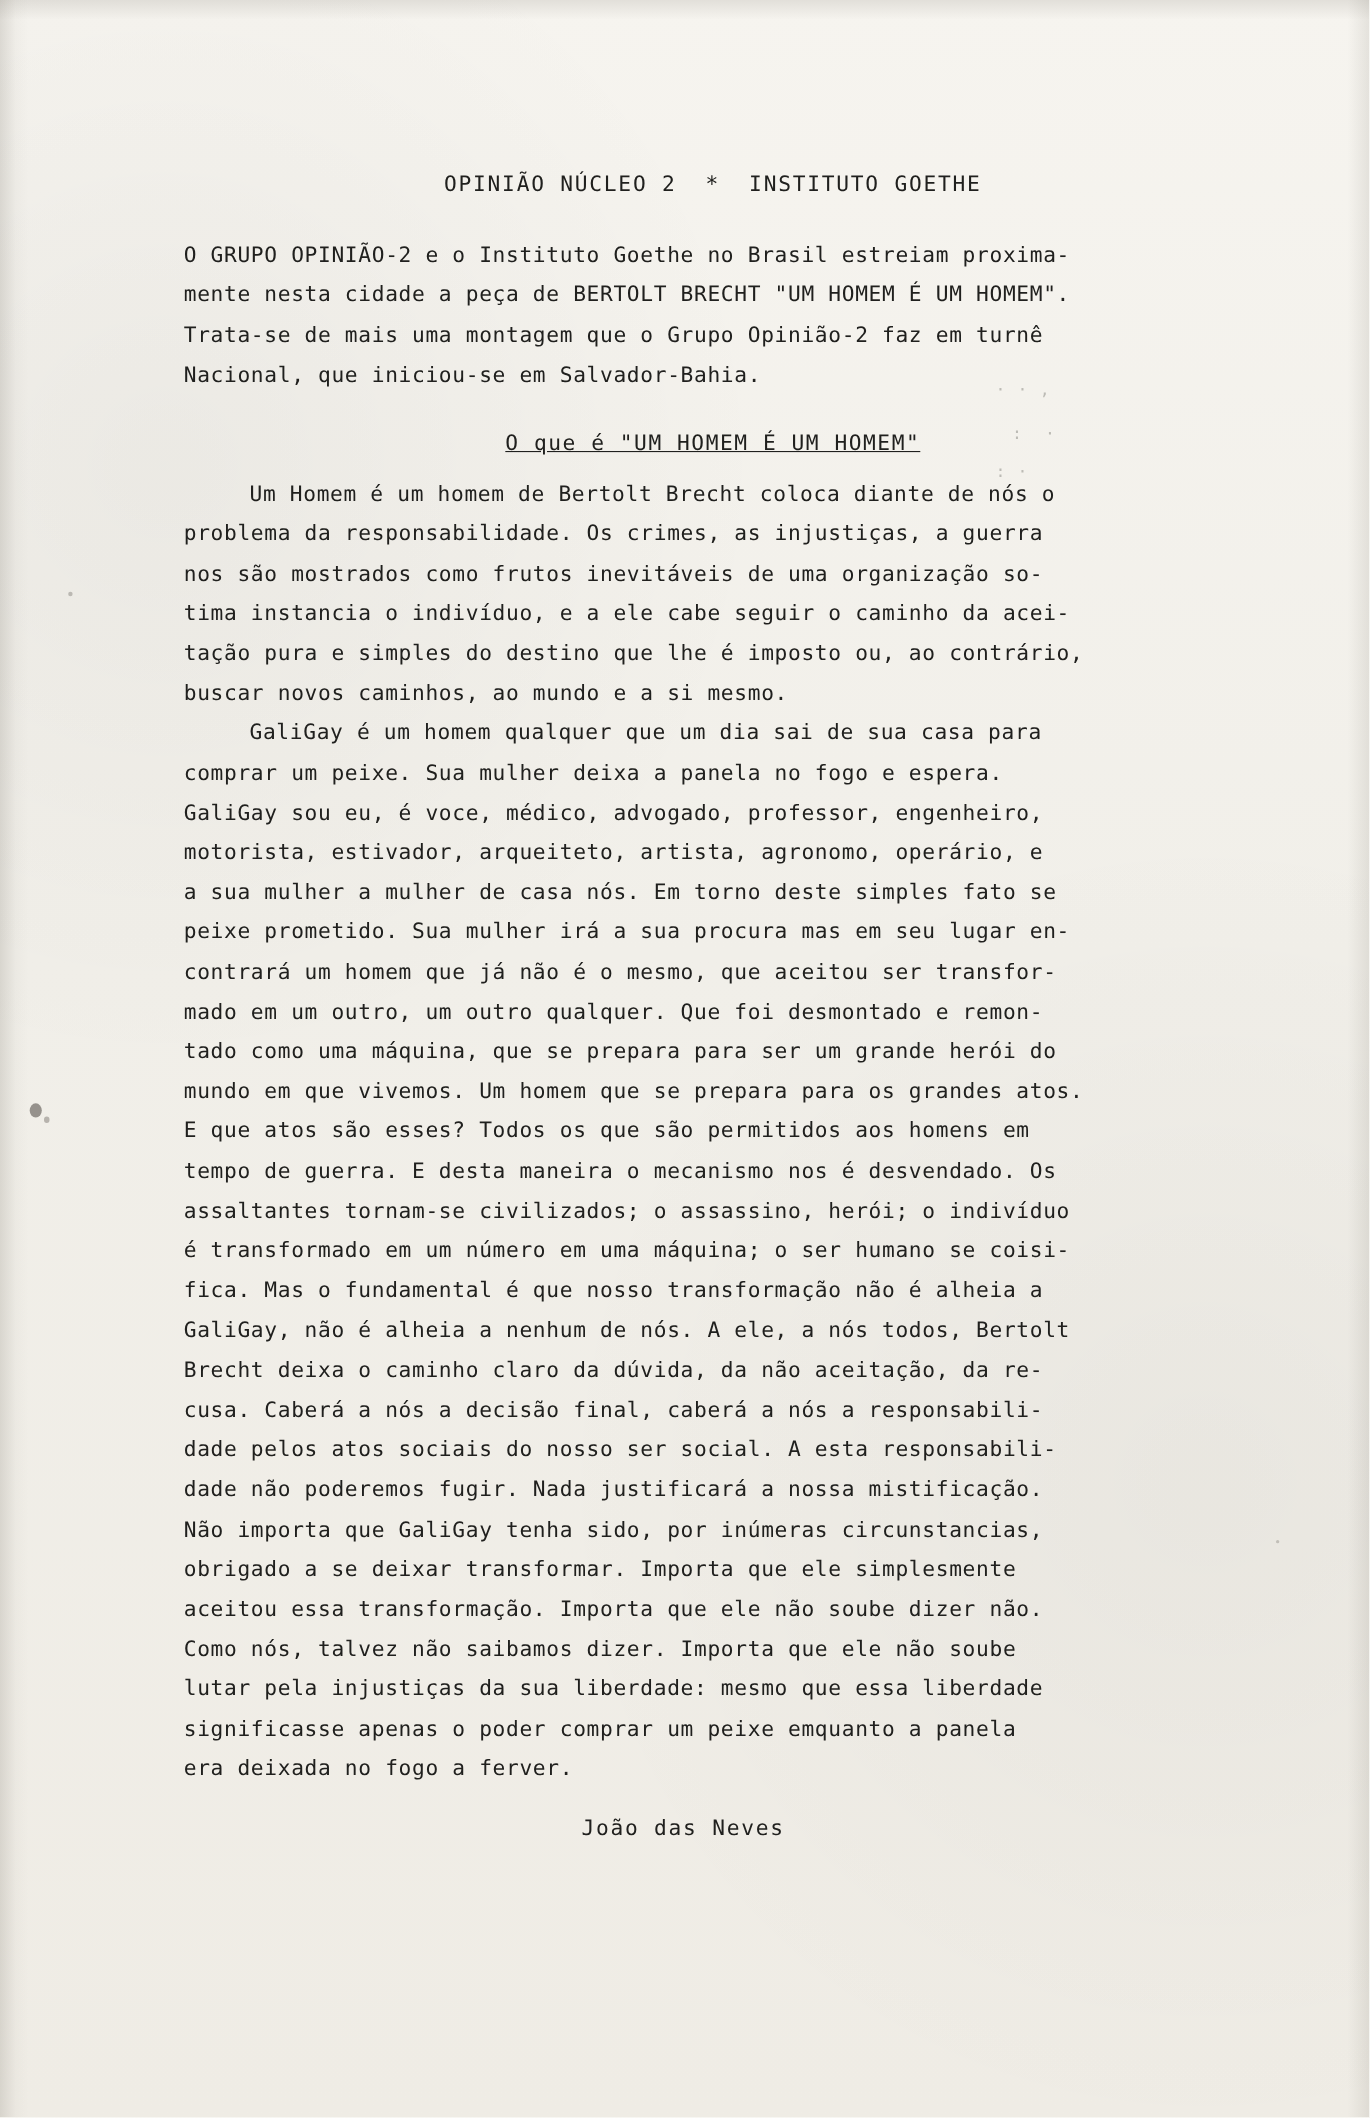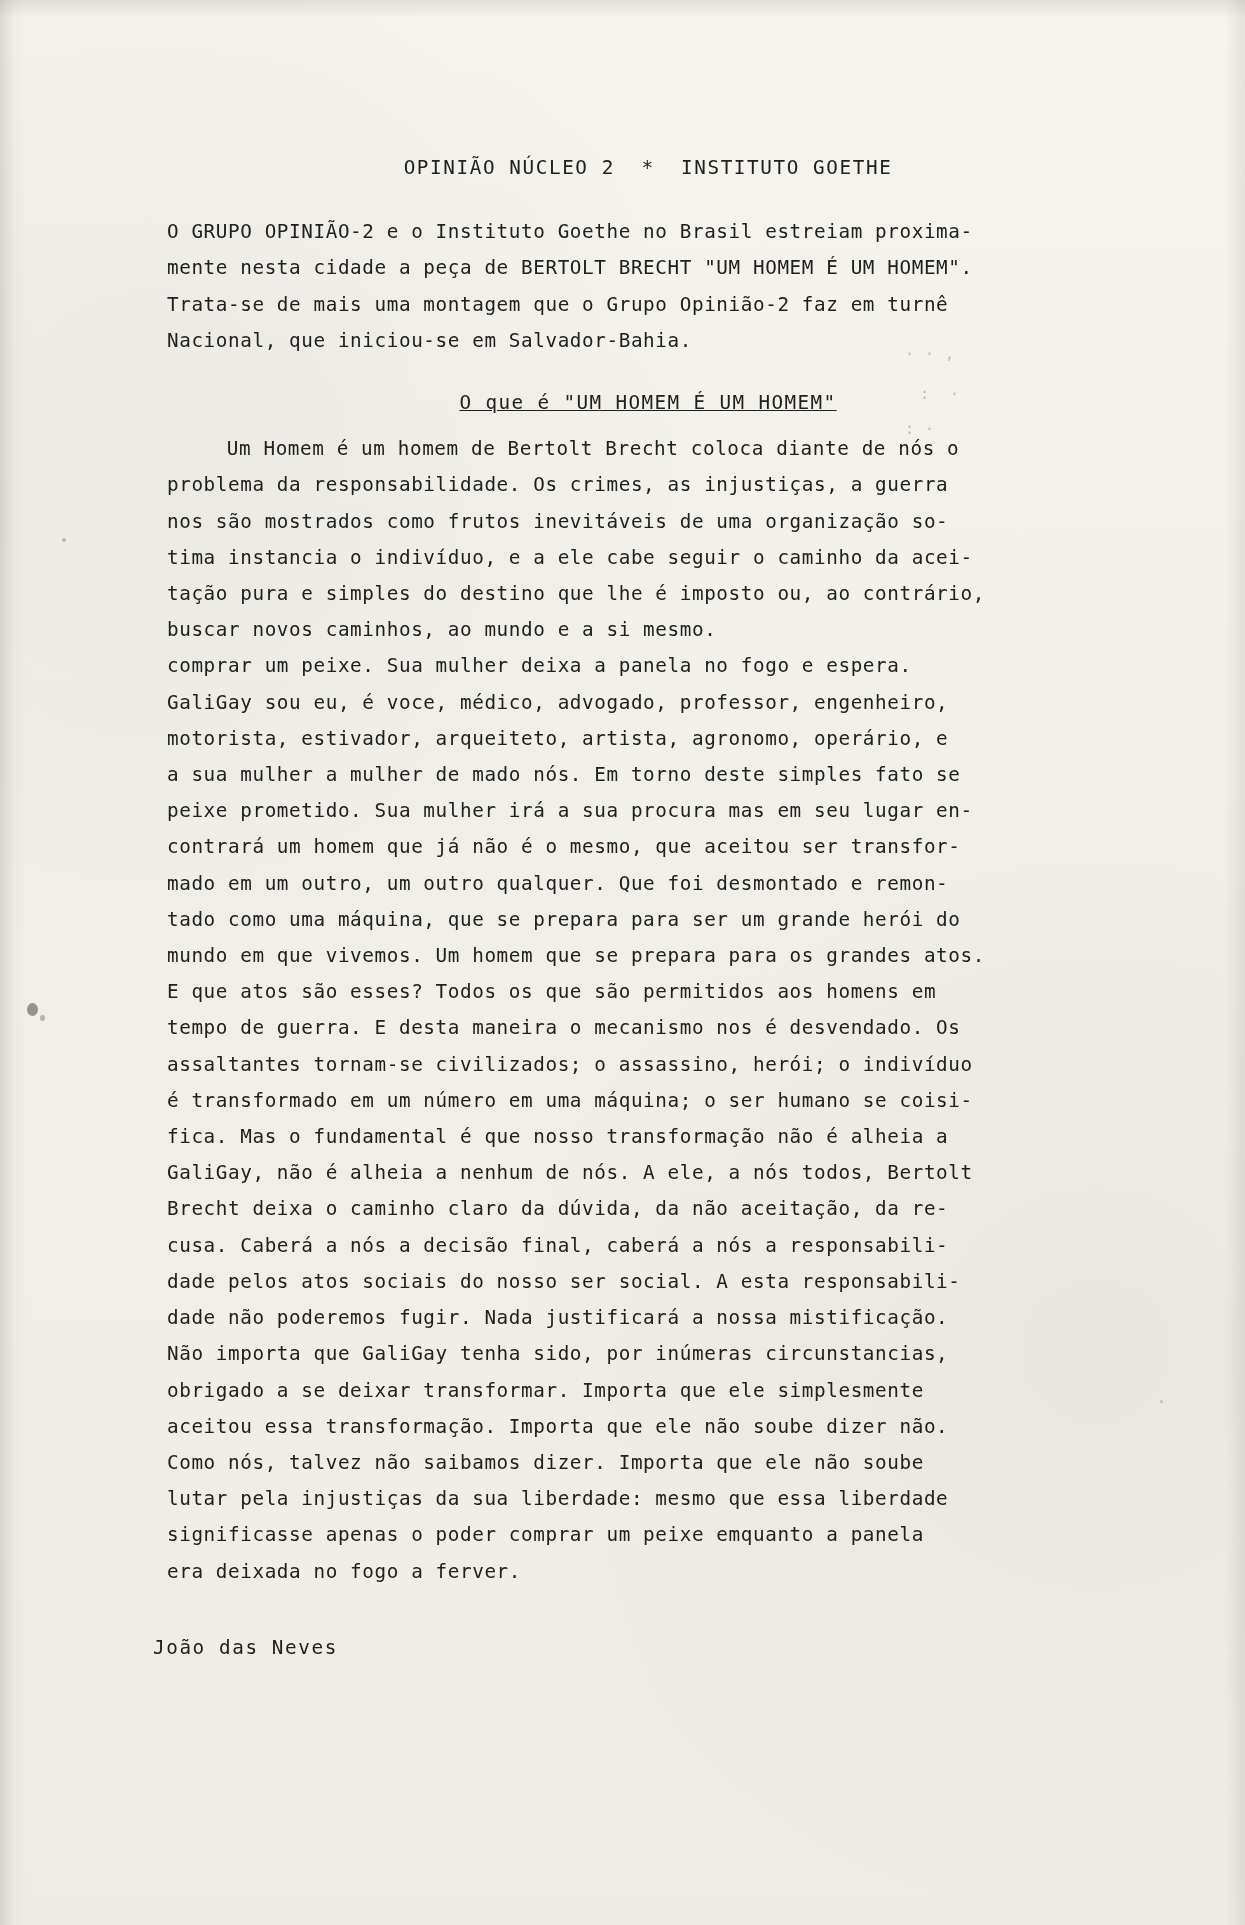--- a/index.html
+++ b/index.html
@@ -84,22 +84,22 @@
     margin: 26px 0 10px 0;
     text-decoration: underline;
     letter-spacing: 1.4px;
     white-space: pre;
   }
   .indent {
     display: inline-block;
     width: 3.1em;
   }
   .signature {
-    margin-top: 40px;
-    text-align: left;
+    margin-top: 18px;
+    text-align: center;
     padding-right: 54px;
     letter-spacing: 1.6px;
     white-space: pre;
   }
   .faint {
     position: absolute;
     color: rgba(60,58,54,0.30);
     font-size: 15px;
     letter-spacing: 1px;
     white-space: pre;
@@ -139,24 +139,25 @@
     <div class="para">
       <span class="ln"><span class="indent"></span><span>Um Homem é um homem de Bertolt Brecht coloca diante de nós o</span></span>
       <span class="ln">problema da responsabilidade. Os crimes, as injustiças, a guerra</span>
       <span class="ln">nos são mostrados como frutos inevitáveis de uma organização so-</span>
       <span class="ln">tima instancia o indivíduo, e a ele cabe seguir o caminho da acei-</span>
       <span class="ln">tação pura e simples do destino que lhe é imposto ou, ao contrário,</span>
       <span class="ln">buscar novos caminhos, ao mundo e a si mesmo.</span>
     </div>
 
     <div class="para">
+      <span class="ln"><span class="indent"></span><span>GaliGay é um homem qualquer que um dia sai de sua casa para</span></span>
       <span class="ln">comprar um peixe. Sua mulher deixa a panela no fogo e espera.</span>
       <span class="ln">GaliGay sou eu, é voce, médico, advogado, professor, engenheiro,</span>
       <span class="ln">motorista, estivador, arqueiteto, artista, agronomo, operário, e</span>
-      <span class="ln">a sua mulher a mulher de mado nós. Em torno deste simples fato se</span>
+      <span class="ln">a sua mulher a mulher de casa nós. Em torno deste simples fato se</span>
       <span class="ln">peixe prometido. Sua mulher irá a sua procura mas em seu lugar en-</span>
       <span class="ln">contrará um homem que já não é o mesmo, que aceitou ser transfor-</span>
       <span class="ln">mado em um outro, um outro qualquer. Que foi desmontado e remon-</span>
       <span class="ln">tado como uma máquina, que se prepara para ser um grande herói do</span>
       <span class="ln">mundo em que vivemos. Um homem que se prepara para os grandes atos.</span>
       <span class="ln">E que atos são esses? Todos os que são permitidos aos homens em</span>
       <span class="ln">tempo de guerra. E desta maneira o mecanismo nos é desvendado. Os</span>
       <span class="ln">assaltantes tornam-se civilizados; o assassino, herói; o indivíduo</span>
       <span class="ln">é transformado em um número em uma máquina; o ser humano se coisi-</span>
       <span class="ln">fica. Mas o fundamental é que nosso transformação não é alheia a</span>

